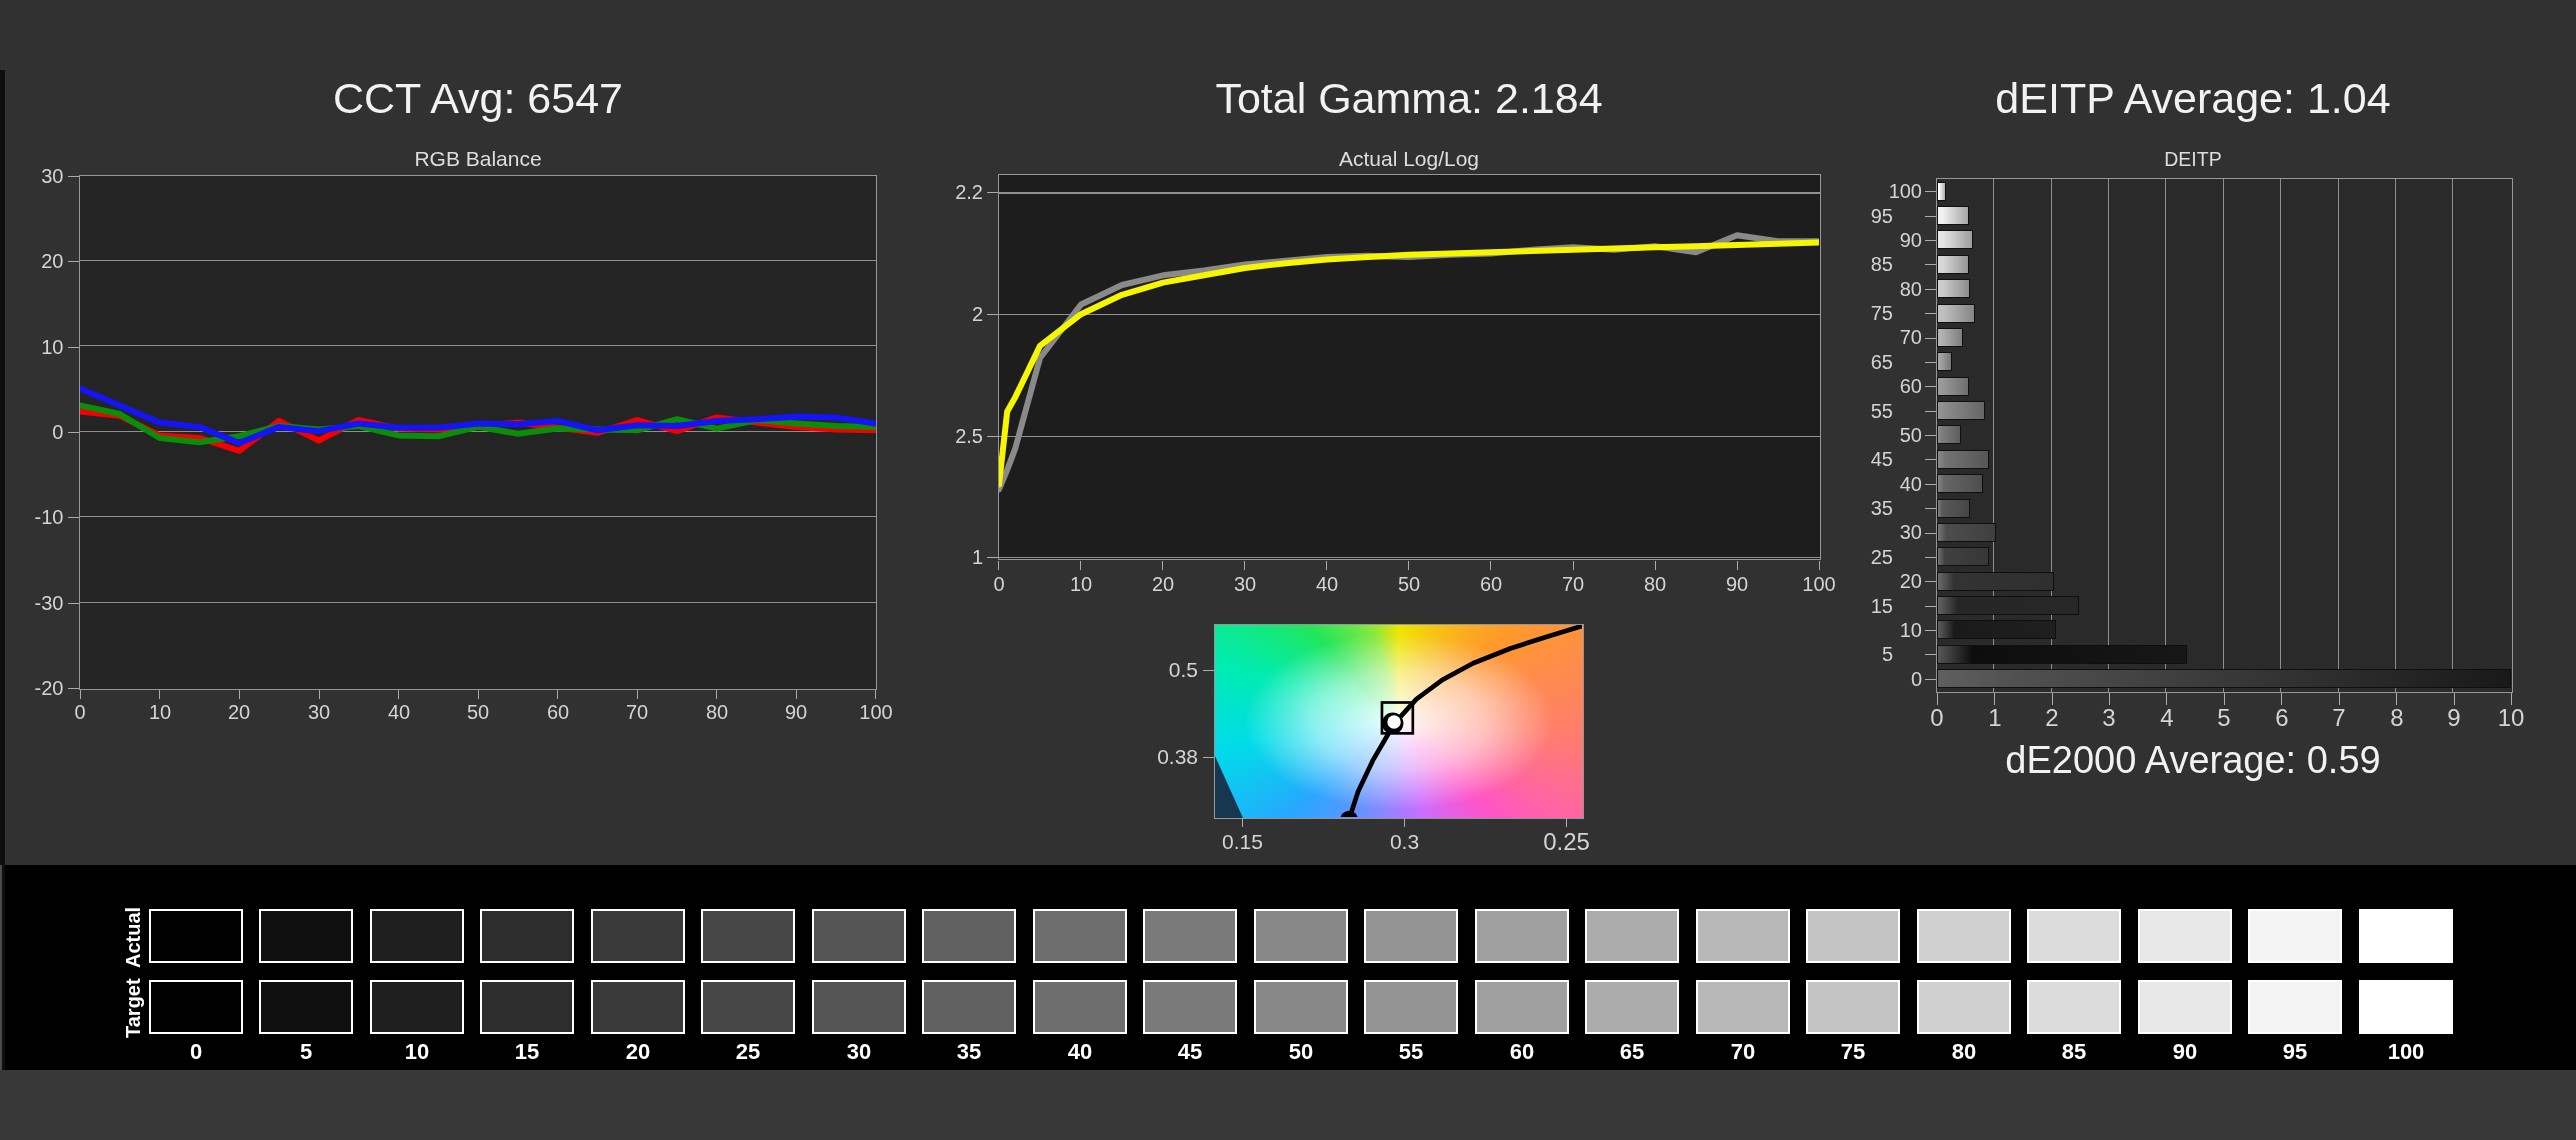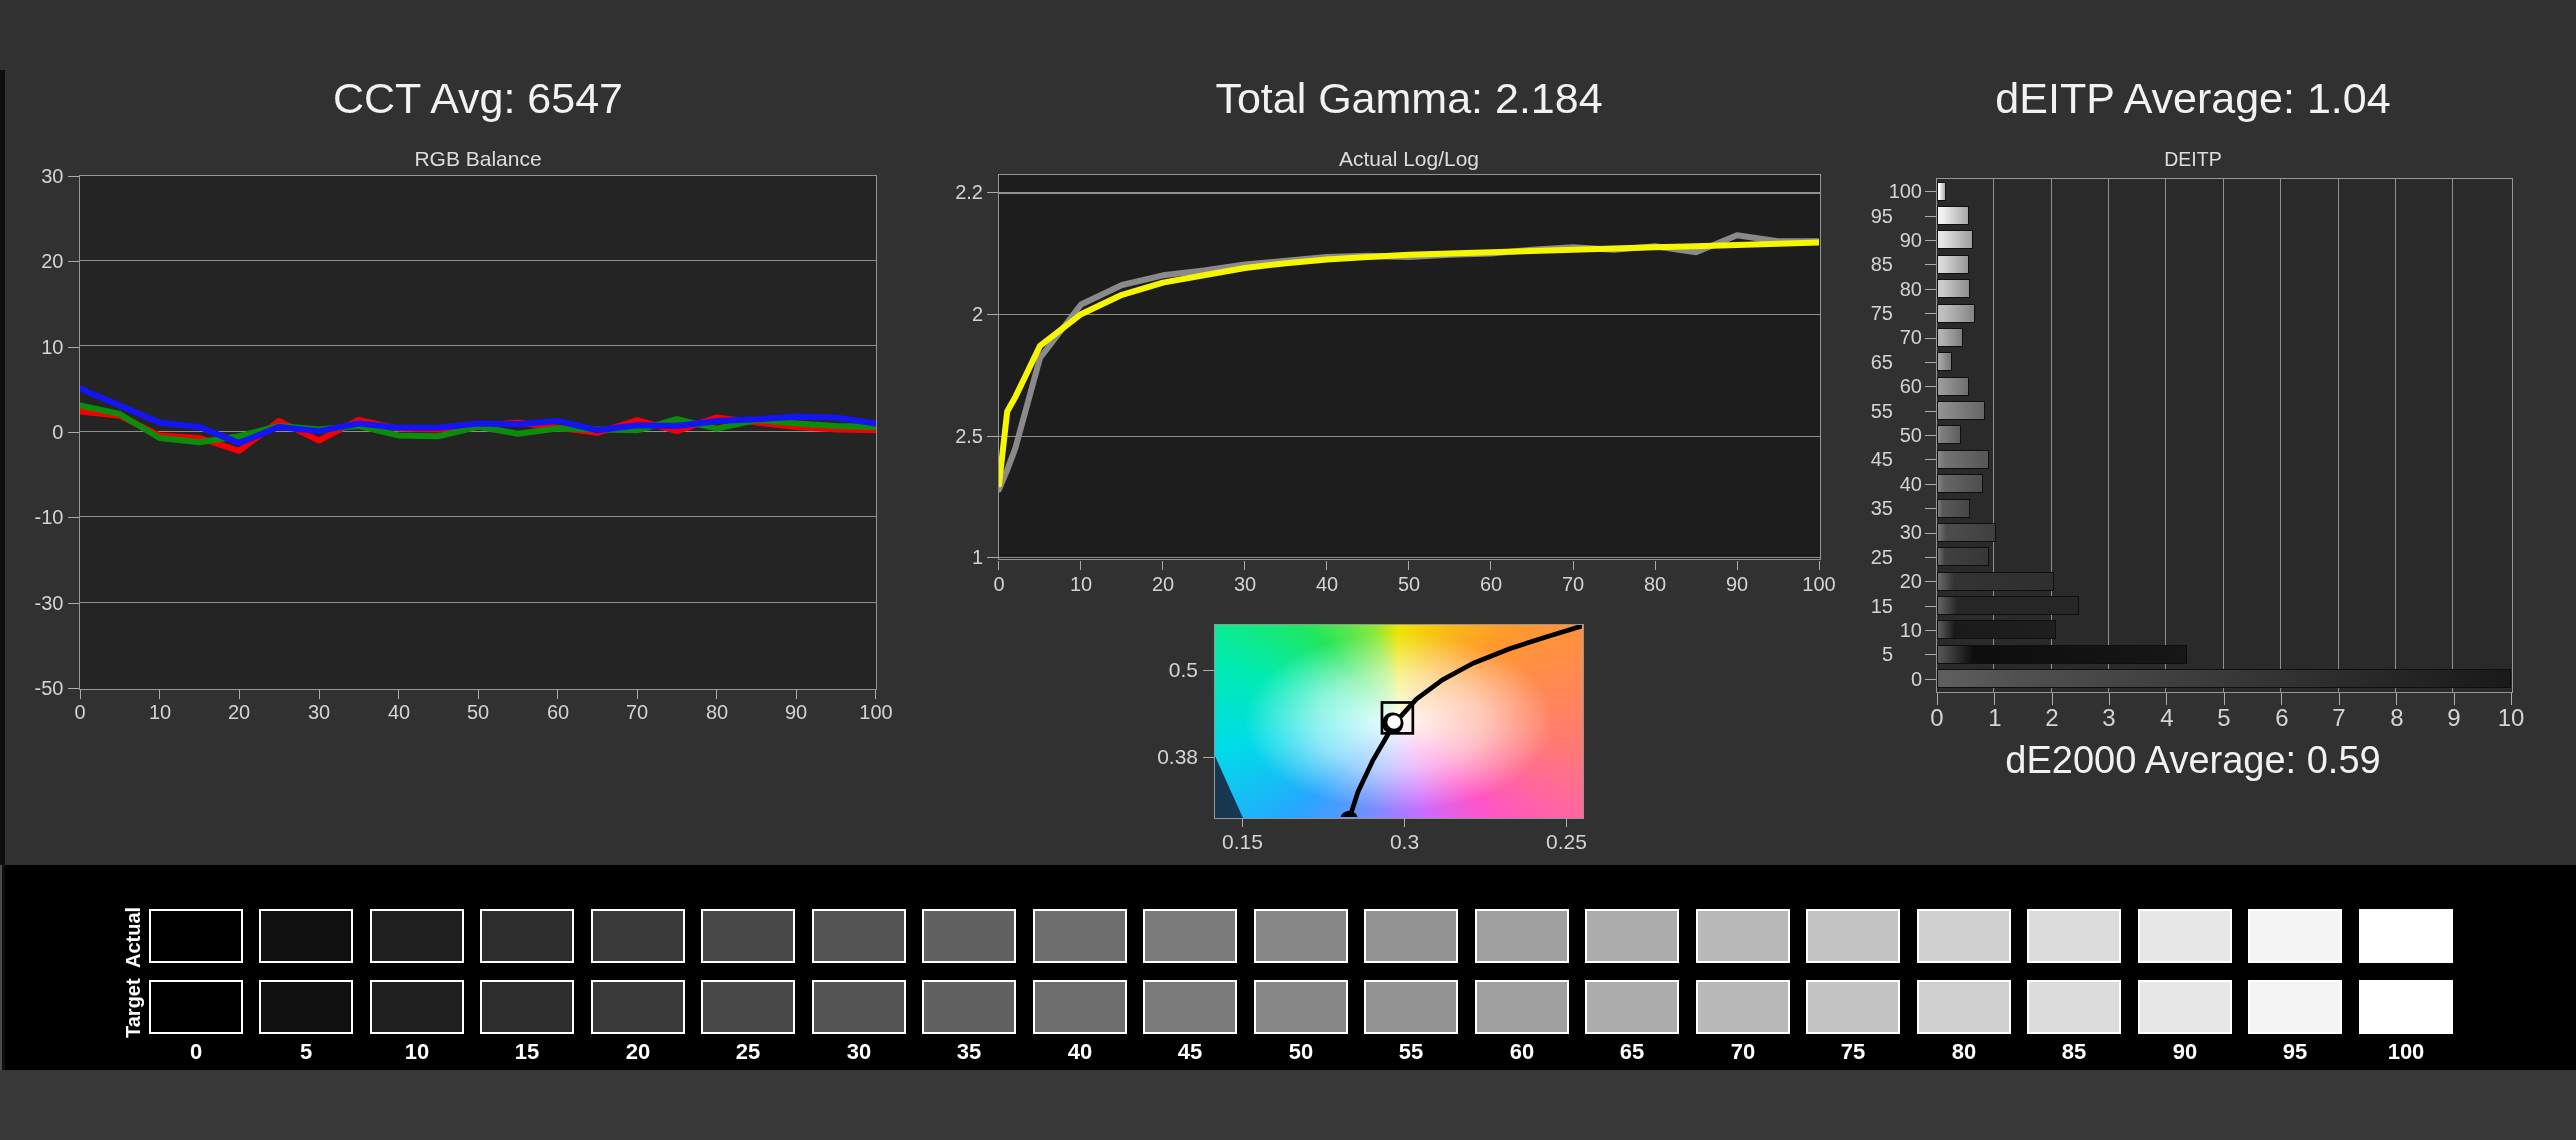--- a/index.html
+++ b/index.html
@@ -179,21 +179,21 @@
     <div class="axlab" style="left: 5.4px; width: 58px; top: 249px; text-align: right;">20</div>
     <div class="tick" style="left: 68px; width: 10.7px; height: 1.3px; top: 347px;"></div>
     <div class="axlab" style="left: 5.4px; width: 58px; top: 335px; text-align: right;">10</div>
     <div class="tick" style="left: 68px; width: 10.7px; height: 1.3px; top: 432px;"></div>
     <div class="axlab" style="left: 5.4px; width: 58px; top: 420px; text-align: right;">0</div>
     <div class="tick" style="left: 68px; width: 10.7px; height: 1.3px; top: 517px;"></div>
     <div class="axlab" style="left: 5.4px; width: 58px; top: 505px; text-align: right;">-10</div>
     <div class="tick" style="left: 68px; width: 10.7px; height: 1.3px; top: 603px;"></div>
     <div class="axlab" style="left: 5.4px; width: 58px; top: 591px; text-align: right;">-30</div>
     <div class="tick" style="left: 68px; width: 10.7px; height: 1.3px; top: 688px;"></div>
-    <div class="axlab" style="left: 5.4px; width: 58px; top: 676px; text-align: right;">-50</div>
+    <div class="axlab" style="left: 5.4px; width: 58px; top: 676px; text-align: right;">-20</div>
     <div class="tick" style="left: 80px; top: 690px; width: 1.3px; height: 9.4px;"></div>
     <div class="axlab" style="left: 50px; width: 60px; top: 700px; text-align: center;">0</div>
     <div class="tick" style="left: 159px; top: 690px; width: 1.3px; height: 9.4px;"></div>
     <div class="axlab" style="left: 130px; width: 60px; top: 700px; text-align: center;">10</div>
     <div class="tick" style="left: 239px; top: 690px; width: 1.3px; height: 9.4px;"></div>
     <div class="axlab" style="left: 209px; width: 60px; top: 700px; text-align: center;">20</div>
     <div class="tick" style="left: 319px; top: 690px; width: 1.3px; height: 9.4px;"></div>
     <div class="axlab" style="left: 289px; width: 60px; top: 700px; text-align: center;">30</div>
     <div class="tick" style="left: 398px; top: 690px; width: 1.3px; height: 9.4px;"></div>
     <div class="axlab" style="left: 369px; width: 60px; top: 700px; text-align: center;">40</div>
@@ -237,21 +237,21 @@
     <div class="axlab" style="left: 1625px; width: 60px; top: 572px; text-align: center;">80</div>
     <div class="tick" style="left: 1737px; top: 561px; width: 1.3px; height: 9.4px;"></div>
     <div class="axlab" style="left: 1707px; width: 60px; top: 572px; text-align: center;">90</div>
     <div class="tick" style="left: 1819px; top: 561px; width: 1.3px; height: 9.4px;"></div>
     <div class="axlab" style="left: 1789px; width: 60px; top: 572px; text-align: center;">100</div>
     <div class="tick" style="left: 1242px; top: 818px; width: 1.3px; height: 9.4px;"></div>
     <div class="axlab" style="left: 1202px; width: 81px; top: 830px; text-align: center; font-size: 21px;">0.15</div>
     <div class="tick" style="left: 1404px; top: 818px; width: 1.3px; height: 9.4px;"></div>
     <div class="axlab" style="left: 1364px; width: 81px; top: 830px; text-align: center; font-size: 21px;">0.3</div>
     <div class="tick" style="left: 1566px; top: 818px; width: 1.3px; height: 9.4px;"></div>
-    <div class="axlab" style="left: 1526px; width: 81px; top: 830px; text-align: center; font-size: 21px;">0.25</div>
+    <div class="axlab" style="left: 1526px; width: 81px; top: 830px; text-align: center; font-size: 24px;">0.25</div>
     <div class="tick" style="left: 1203px; width: 10.7px; height: 1.3px; top: 670px;"></div>
     <div class="axlab" style="left: 1124px; width: 74px; top: 658px; text-align: right; font-size: 21px;">0.5</div>
     <div class="tick" style="left: 1203px; width: 10.7px; height: 1.3px; top: 757px;"></div>
     <div class="axlab" style="left: 1124px; width: 74px; top: 745px; text-align: right; font-size: 21px;">0.38</div>
     <div class="tick" style="left: 1937px; top: 693px; width: 1.3px; height: 12px;"></div>
     <div class="axlab" style="left: 1907px; width: 60px; top: 706px; text-align: center; font-size: 24px;">0</div>
     <div class="tick" style="left: 1994px; top: 693px; width: 1.3px; height: 12px;"></div>
     <div class="axlab" style="left: 1965px; width: 60px; top: 706px; text-align: center; font-size: 24px;">1</div>
     <div class="tick" style="left: 2052px; top: 693px; width: 1.3px; height: 12px;"></div>
     <div class="axlab" style="left: 2022px; width: 60px; top: 706px; text-align: center; font-size: 24px;">2</div>

